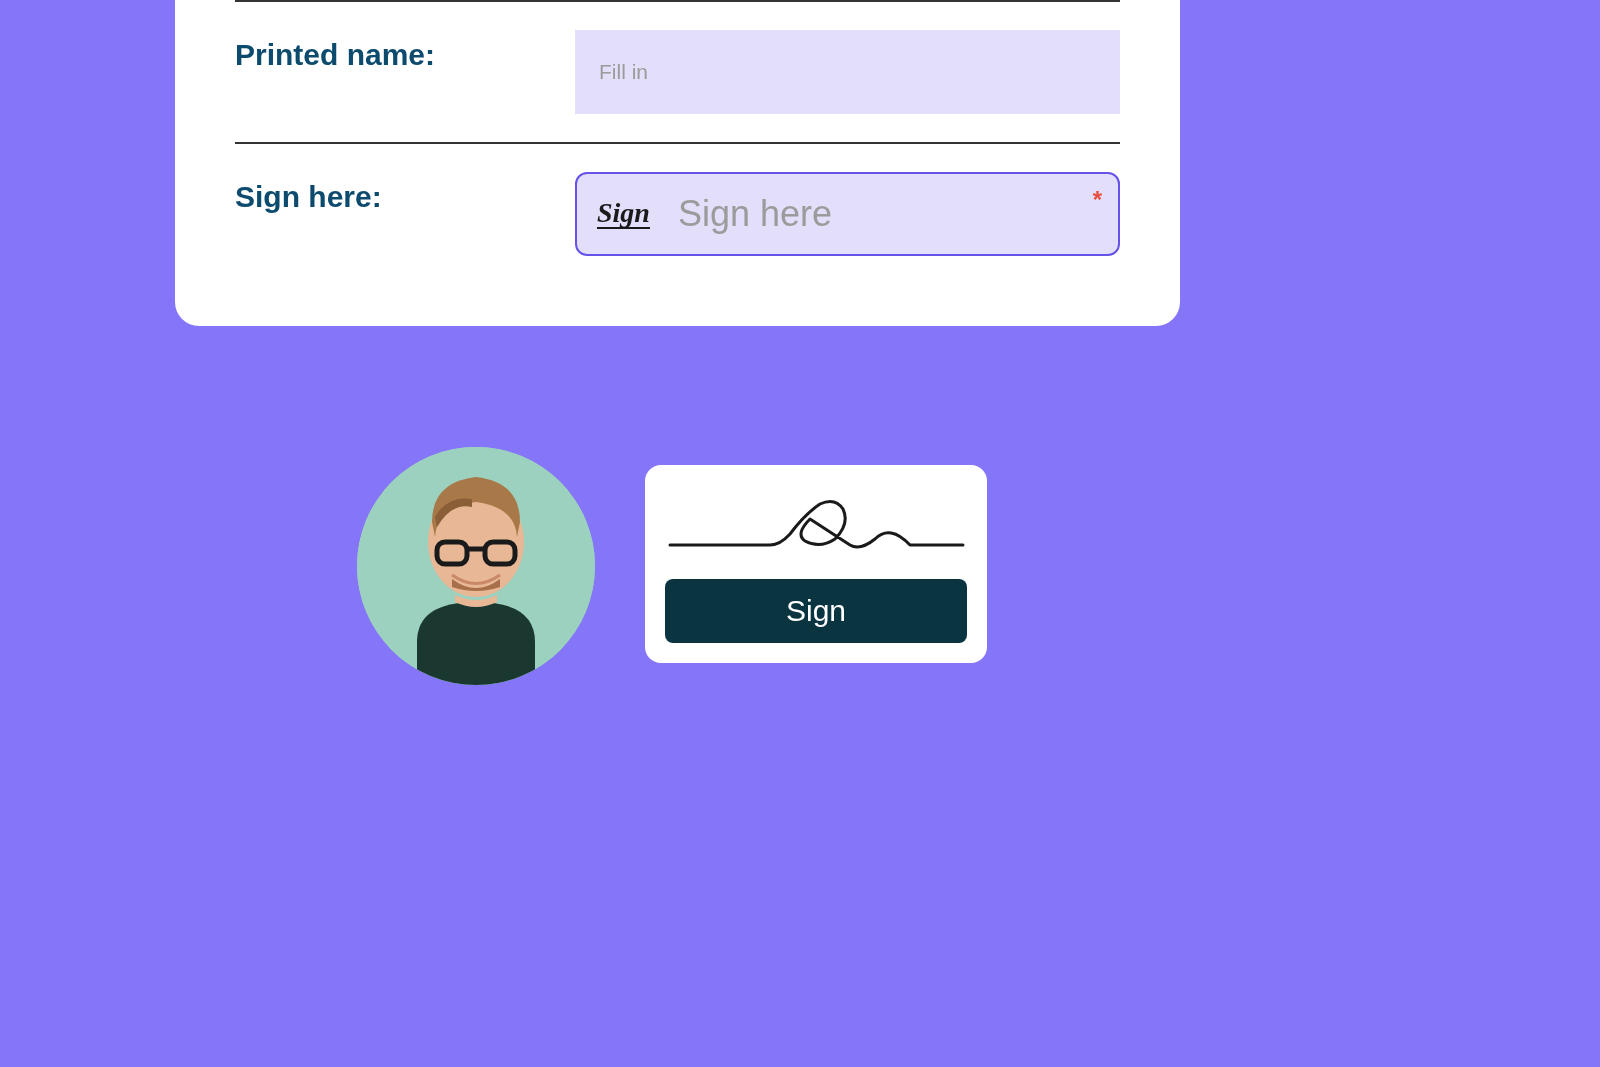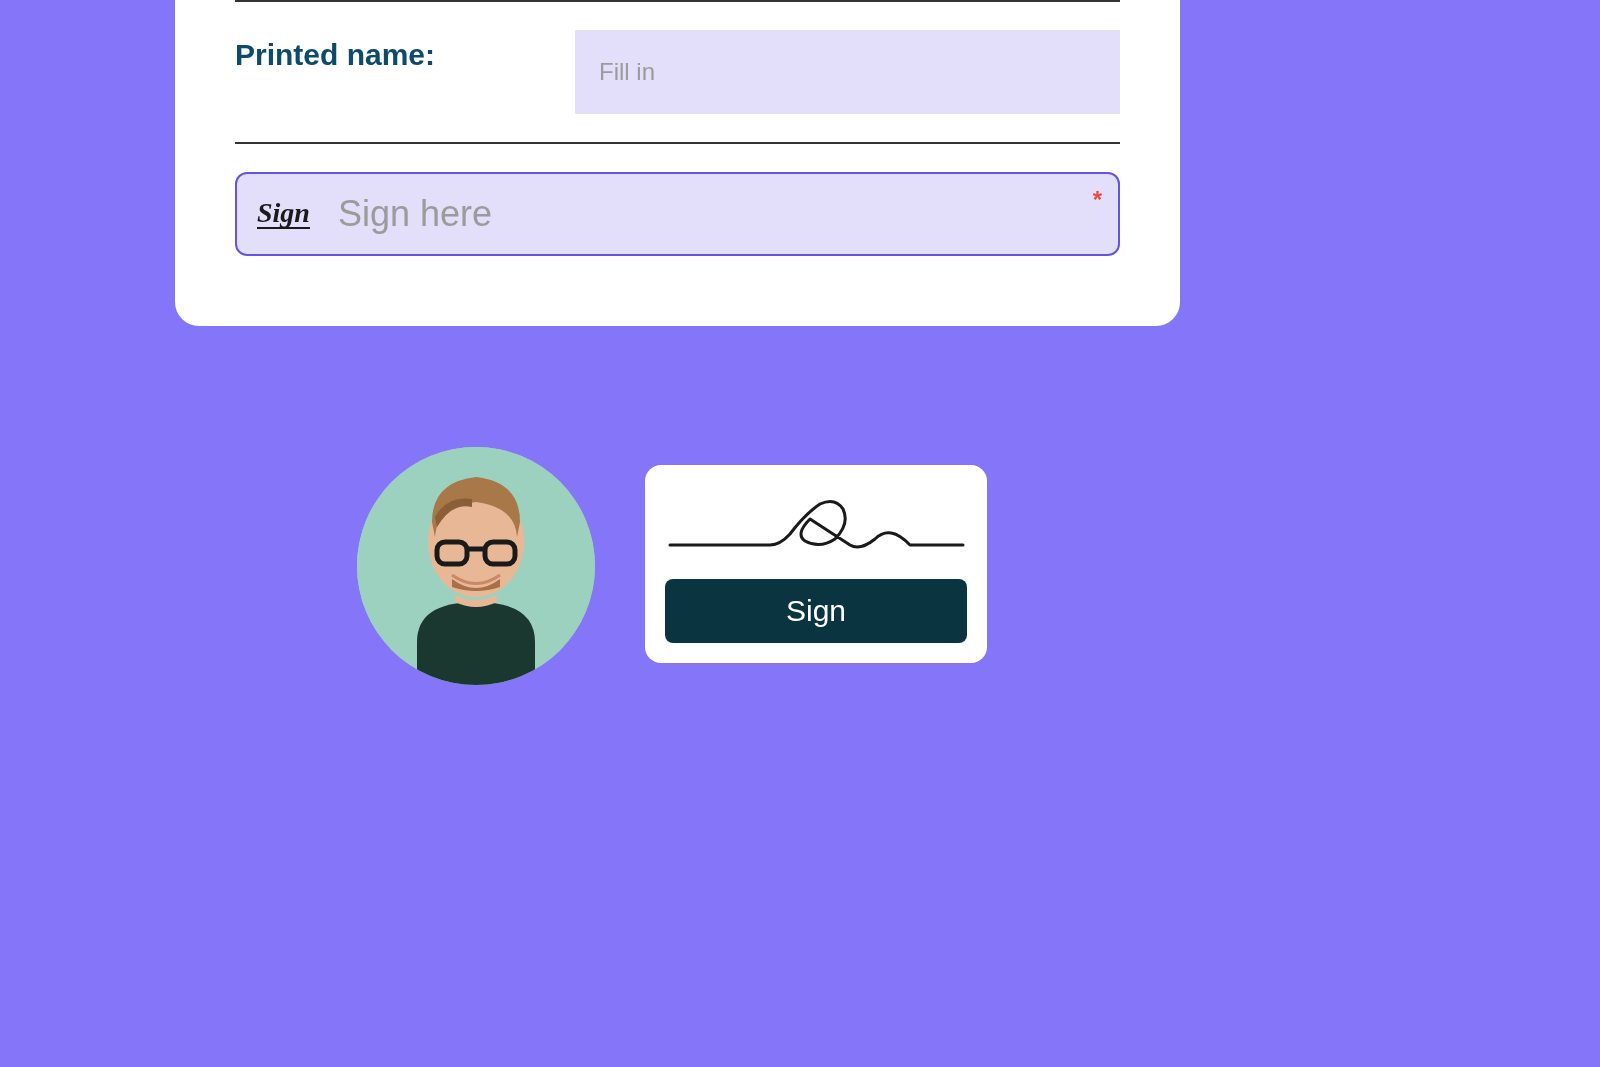--- a/index.html
+++ b/index.html
@@ -40,21 +40,21 @@
       width: 340px;
       padding-top: 8px;
       font-weight: bold;
     }
     
     .fill-input {
       flex: 1;
       height: 84px;
       background: #e3defa;
       border: none;
-      font-size: 24px;
+      font-size: 21px;
       color: #9b9b9b;
       padding: 0 24px;
       outline: none;
     }
     
     .fill-input::placeholder {
       color: #9b9b9b;
     }
     
     .sign-field {
@@ -143,20 +143,21 @@
 <body>
 
 <div class="form-card">
 
   <div class="form-row">
     <div class="form-label">Printed name:</div>
     <input type="text" class="fill-input" placeholder="Fill in" style="">
   </div>
 
   <div class="form-row" style="padding-bottom: 0;">
+    <div class="form-label">Sign here:</div>
     <div class="sign-field">
       <span class="sign-script-icon">Sign</span>
       <span class="sign-placeholder">Sign here</span>
       <span class="required-asterisk">*</span>
     </div>
   </div>
 
 </div>
 
 <div class="avatar">

